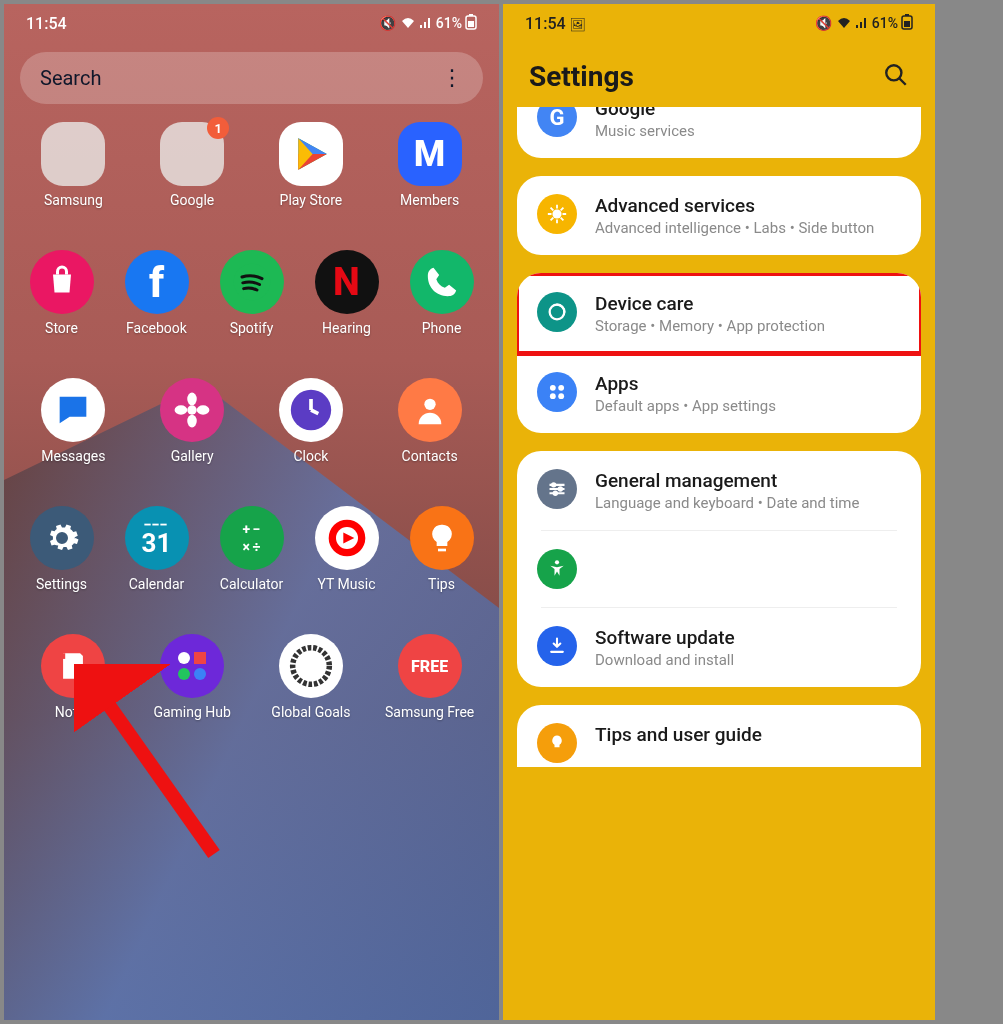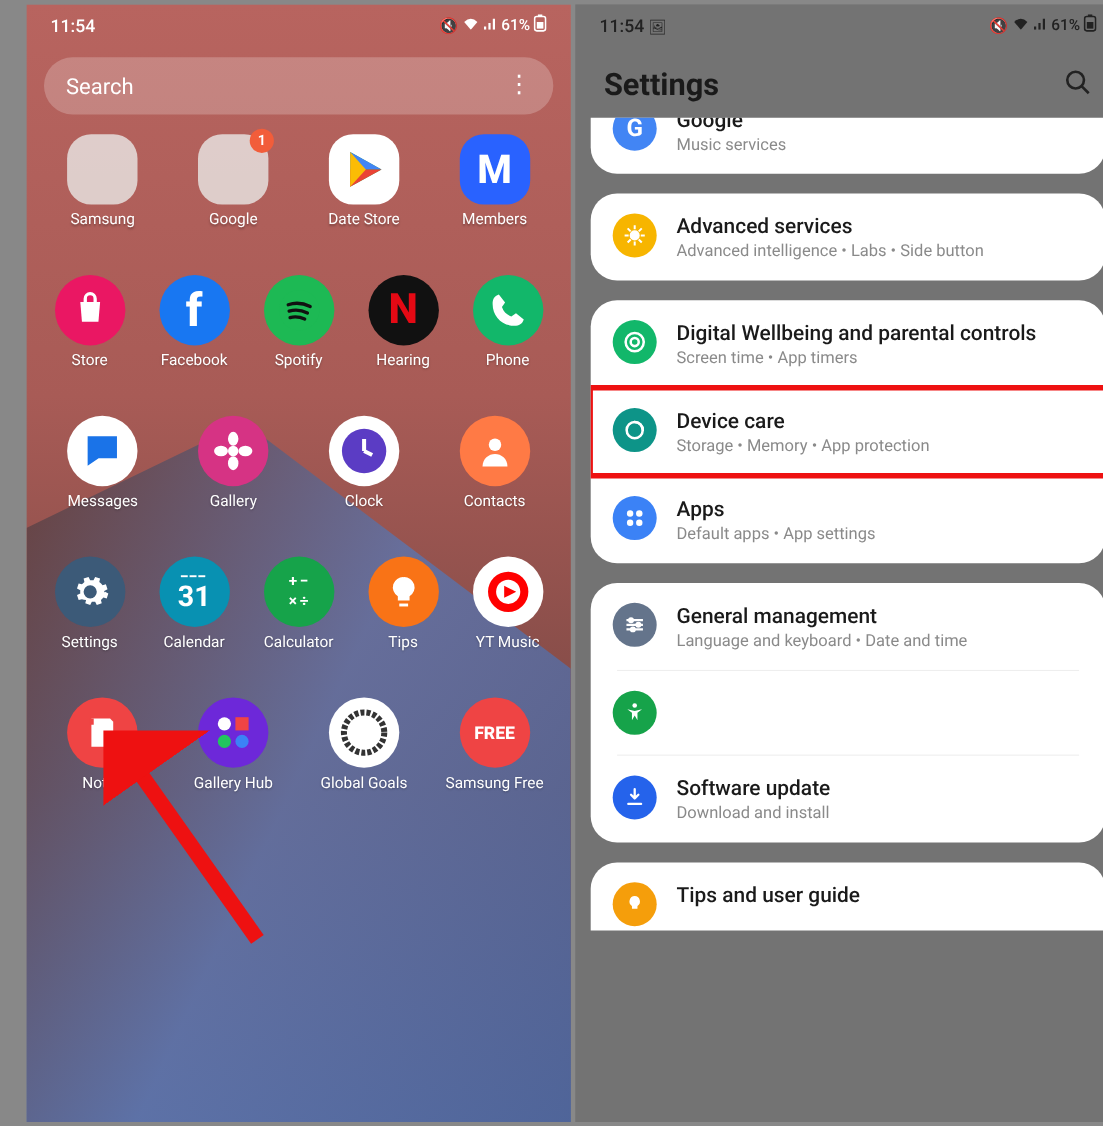--- a/index.html
+++ b/index.html
@@ -1,27 +1,27 @@
 <!DOCTYPE html>
 <html><head>
 <meta charset="utf-8">
 <style>
 * { margin:0; padding:0; box-sizing:border-box; font-family:-apple-system,BlinkMacSystemFont,'Segoe UI',Roboto,sans-serif; }
 body { background:#888; width:1003px; height:1024px; position:relative; overflow:hidden; }
 
-.panel { position:absolute; top:4px; bottom:4px; overflow:hidden;margin-left:20px; }
+.panel { position:absolute; top:4px; bottom:4px; overflow:hidden; }
 .panel-left { left:4px; width:495px; border-radius:0; }
-.panel-right { left:503px; width:496px; background:#737373; }
+.panel-right { left:503px; width:432px; background:#eab308; }
 
 
 .wallpaper { position:absolute; inset:0; background:linear-gradient(180deg,#b8645f 0%,#a85b56 35%,#7b4844 70%,#5169a1 100%); }
 .wall-shape { position:absolute; left:0; right:0; top:380px; height:640px; background:linear-gradient(115deg,#5f3d3a 0%, #5f73a8 50%, #4f6498 100%); clip-path:polygon(0 15%,40% 0,100% 35%,100% 100%,0 100%); opacity:.85;}
 .statusbar { position:relative; height:38px; display:flex; align-items:center; justify-content:space-between; padding:0 22px; color:#fff; font-size:16px; font-weight:500; }
 .sb-icons { display:flex; gap:3px; align-items:center; font-size:14px; }
-.searchbar { position:relative; margin:10px 16px; height:52px; border-radius:26px; background:rgba(255,255,255,.22); display:flex; align-items:center; padding:0 20px; color:#ffffff; font-size:20px; }
+.searchbar { position:relative; margin:10px 16px; height:52px; border-radius:26px; background:rgba(255,255,255,.22); display:flex; align-items:center; padding:0 20px; color:#0f172a; font-size:20px; }
 .searchbar .more { margin-left:auto; font-size:22px; letter-spacing:0; line-height:0; }
 .grid { position:relative; padding:8px 10px 0 10px; }
 .row { display:flex; justify-content:space-around; margin-bottom:42px; }
 .app { width:78px; display:flex; flex-direction:column; align-items:center; gap:6px; position:relative;}
 .app .icon { width:64px; height:64px; border-radius:22px; display:flex; align-items:center; justify-content:center; font-size:30px; color:#fff; position:relative;}
 .app .icon.round { border-radius:50%; }
 .app .label { color:#fff; font-size:14px; text-align:center; white-space:nowrap; text-shadow:0 1px 2px rgba(0,0,0,.3);}
 .folder { background:rgba(230,225,222,.85); display:grid; grid-template-columns:repeat(3,1fr); grid-template-rows:repeat(3,1fr); gap:3px; padding:7px; }
 .folder .mini { border-radius:5px; }
 .badge { position:absolute; top:-5px; right:-5px; min-width:22px; height:22px; border-radius:11px; background:#f25d3a; color:#fff; font-size:13px; display:flex; align-items:center; justify-content:center; font-weight:600;}
@@ -113,21 +113,21 @@
         </div>
         <div class="app">
           <div class="icon" style="background: rgb(255, 255, 255);">
             <svg width="38" height="38" viewBox="0 0 24 24">
               <path d="M4 2l18 10L4 22z" fill="#34a853"></path>
               <path d="M4 2l18 10H4z" fill="#4285f4"></path>
               <path d="M4 22l18-10H4z" fill="#ea4335"></path>
               <path d="M4 2v20l9-10z" fill="#fbbc05"></path>
             </svg>
           </div>
-          <div class="label">Date Store</div>
+          <div class="label">Play Store</div>
         </div>
         <div class="app">
           <div class="icon" style="background: rgb(41, 98, 255);">
             <span style="font-size:36px;font-weight:800;color:#fff">M</span>
           </div>
           <div class="label">Members</div>
         </div>
       </div>
       <div class="row">
         <div class="app">
@@ -233,37 +233,37 @@
             <div style="color:#fff;font-size:14px;display:grid;grid-template-columns:1fr 1fr;gap:2px;font-weight:700">
               <span>+</span>
               <span>−</span>
               <span>×</span>
               <span>÷</span>
             </div>
           </div>
           <div class="label">Calculator</div>
         </div>
         <div class="app">
-          <div class="icon round" style="background: rgb(249, 115, 22);">
-            <svg width="32" height="32" viewBox="0 0 24 24" fill="#fff">
-              <path d="M12 2a7 7 0 00-4 13v3h8v-3a7 7 0 00-4-13z"></path>
-              <rect x="9" y="20" width="6" height="2"></rect>
-            </svg>
-          </div>
-          <div class="label">Tips</div>
-        </div>
-        <div class="app">
           <div class="icon round" style="background: rgb(255, 255, 255);">
             <svg width="44" height="44" viewBox="0 0 24 24">
               <circle cx="12" cy="12" r="10" fill="#ff0000"></circle>
               <circle cx="12" cy="12" r="6" fill="#fff"></circle>
               <path d="M10 9l6 3-6 3z" fill="#ff0000"></path>
             </svg>
           </div>
           <div class="label">YT Music</div>
+        </div>
+        <div class="app">
+          <div class="icon round" style="background: rgb(249, 115, 22);">
+            <svg width="32" height="32" viewBox="0 0 24 24" fill="#fff">
+              <path d="M12 2a7 7 0 00-4 13v3h8v-3a7 7 0 00-4-13z"></path>
+              <rect x="9" y="20" width="6" height="2"></rect>
+            </svg>
+          </div>
+          <div class="label">Tips</div>
         </div>
       </div>
       <div class="row">
         <div class="app">
           <div class="icon round" style="background: rgb(239, 68, 68);">
             <svg width="34" height="34" viewBox="0 0 24 24" fill="#fff">
               <path d="M5 3h12l2 2v16H5z"></path>
               <path d="M5 3v4" stroke="#ef4444" stroke-width="3"></path>
             </svg>
           </div>
@@ -271,21 +271,21 @@
         </div>
         <div class="app">
           <div class="icon round" style="background: rgb(109, 40, 217);">
             <div style="color:#fff;display:grid;grid-template-columns:1fr 1fr;gap:4px">
               <span style="width:12px;height:12px;background:#fff;border-radius:50%"></span>
               <span style="width:12px;height:12px;background:#ef4444"></span>
               <span style="width:12px;height:12px;background:#22c55e;border-radius:50%"></span>
               <span style="width:12px;height:12px;background:#3b82f6;border-radius:50%"></span>
             </div>
           </div>
-          <div class="label">Gallery Hub</div>
+          <div class="label">Gaming Hub</div>
         </div>
         <div class="app">
           <div class="icon round" style="background: rgb(255, 255, 255);">
             <svg width="44" height="44" viewBox="0 0 24 24">
               <circle cx="12" cy="12" r="10" fill="none" stroke="#333" stroke-width="3" stroke-dasharray="2 1"></circle>
             </svg>
           </div>
           <div class="label">Global Goals</div>
         </div>
         <div class="app">
@@ -357,32 +357,20 @@
               <path d="M12 2v4M12 18v4M2 12h4M18 12h4M5 5l3 3M16 16l3 3M5 19l3-3M16 8l3-3" stroke="#fff" stroke-width="2"></path>
             </svg>
           </div>
           <div class="txt">
             <div class="title">Advanced services</div>
             <div class="sub">Advanced intelligence  •  Labs  •  Side button</div>
           </div>
         </div>
       </div>
       <div class="card">
-        <div class="item">
-          <div class="iicon" style="background: rgb(18, 183, 106);">
-            <svg width="22" height="22" viewBox="0 0 24 24" fill="none" stroke="#fff" stroke-width="2.5">
-              <circle cx="12" cy="12" r="9"></circle>
-              <circle cx="12" cy="12" r="4"></circle>
-            </svg>
-          </div>
-          <div class="txt">
-            <div class="title">Digital Wellbeing and parental controls</div>
-            <div class="sub">Screen time  •  App timers</div>
-          </div>
-        </div>
         <div class="divider-in"></div>
         <div class="item highlight">
           <div class="iicon" style="background: rgb(13, 148, 136);">
             <svg width="22" height="22" viewBox="0 0 24 24" fill="none" stroke="#fff" stroke-width="2.5">
               <circle cx="12" cy="12" r="8"></circle>
               <path d="M12 4a8 8 0 018 8" stroke-linecap="round"></path>
             </svg>
           </div>
           <div class="txt">
             <div class="title">Device care</div>

